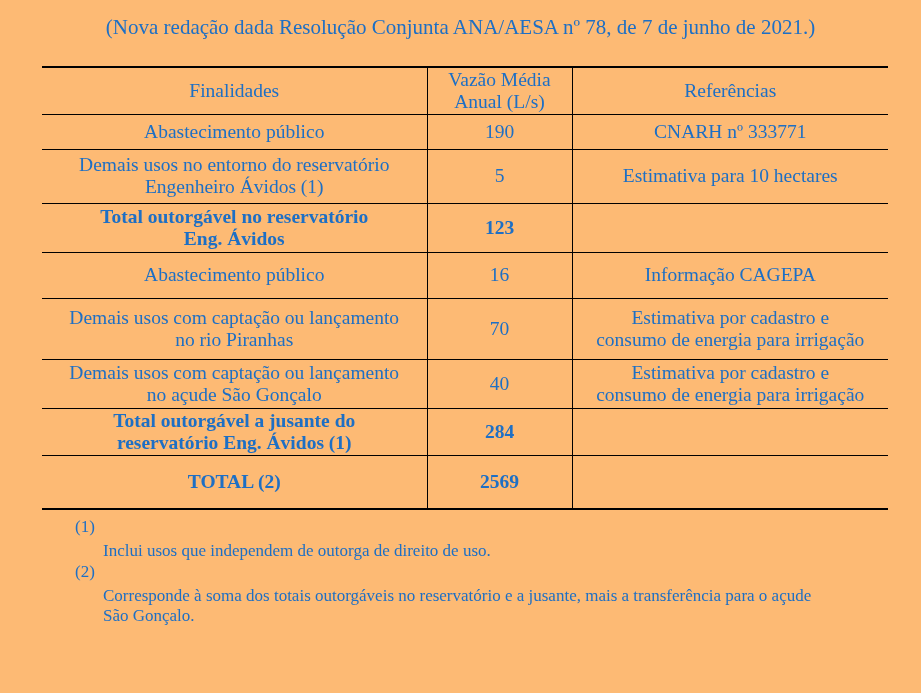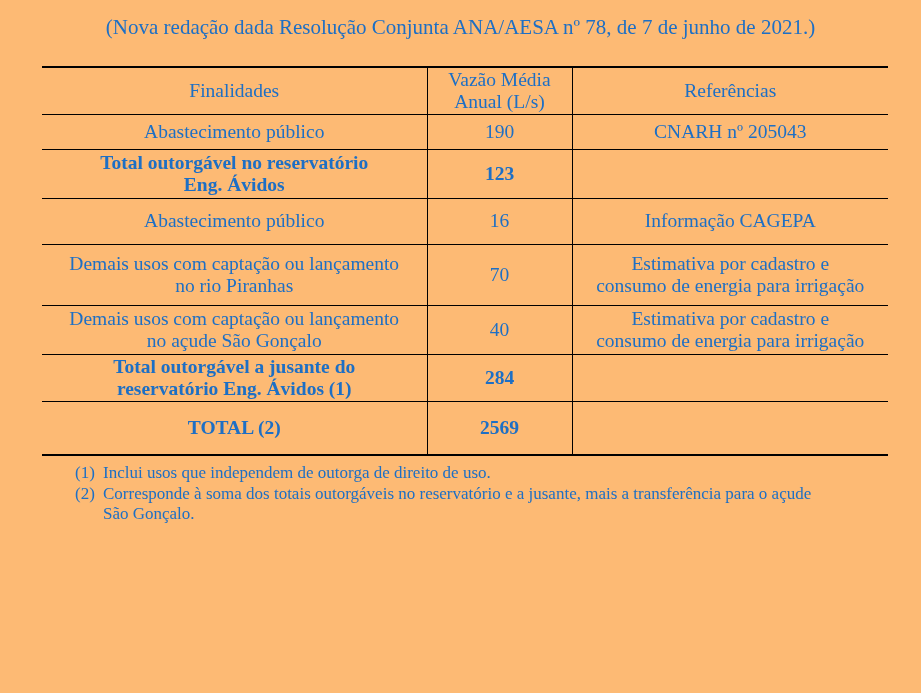--- a/index.html
+++ b/index.html
@@ -62,20 +62,21 @@
   .footnote {
     display: flex;
   }
   .fn-marker {
     flex: none;
     width: 28px;
   }
   .fn-text {
     flex: 1;
     white-space: pre-line;
+    margin-top: 24px;
   }
 </style>
 </head>
 <body>
 
 <div class="page">
 
   <div class="title">(Nova redação dada Resolução Conjunta ANA/AESA nº 78, de 7 de junho de 2021.)</div>
 
   <table class="main-table">
@@ -88,23 +89,29 @@
       <tr style="height:47px">
         <th class="col-finalidades">Finalidades</th>
         <th class="col-vazao">Vazão Média
 Anual (L/s)</th>
         <th class="col-referencias">Referências</th>
       </tr>
 
       <tr style="height:35px">
         <td>Abastecimento público</td>
         <td class="col-vazao">190</td>
-        <td>CNARH nº 205043</td>
+        <td>CNARH nº 333771</td>
       </tr>
 
+      <tr style="height:54px">
+        <td>Demais usos no entorno do reservatório
+Engenheiro Ávidos (1)</td>
+        <td class="col-vazao">5</td>
+        <td>Estimativa para 10 hectares</td>
+      </tr>
 
       <tr class="total-row" style="height:49px">
         <td>Total outorgável no reservatório
 Eng. Ávidos</td>
         <td class="col-vazao">123</td>
         <td></td>
       </tr>
 
       <tr style="height:46px">
         <td>Abastecimento público</td>

